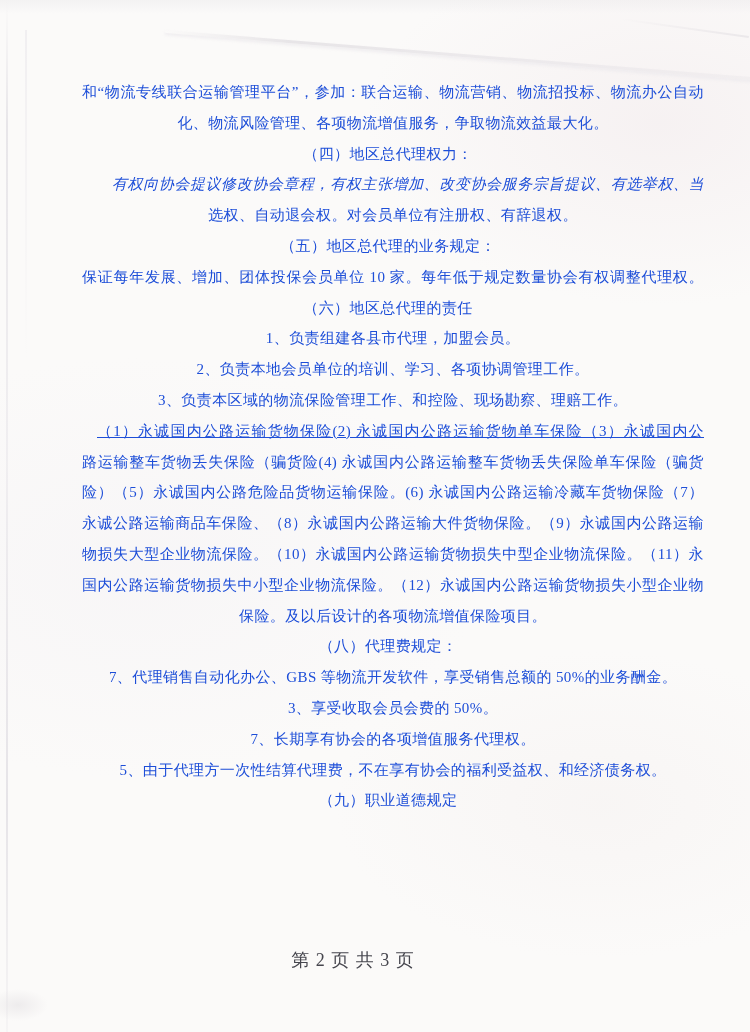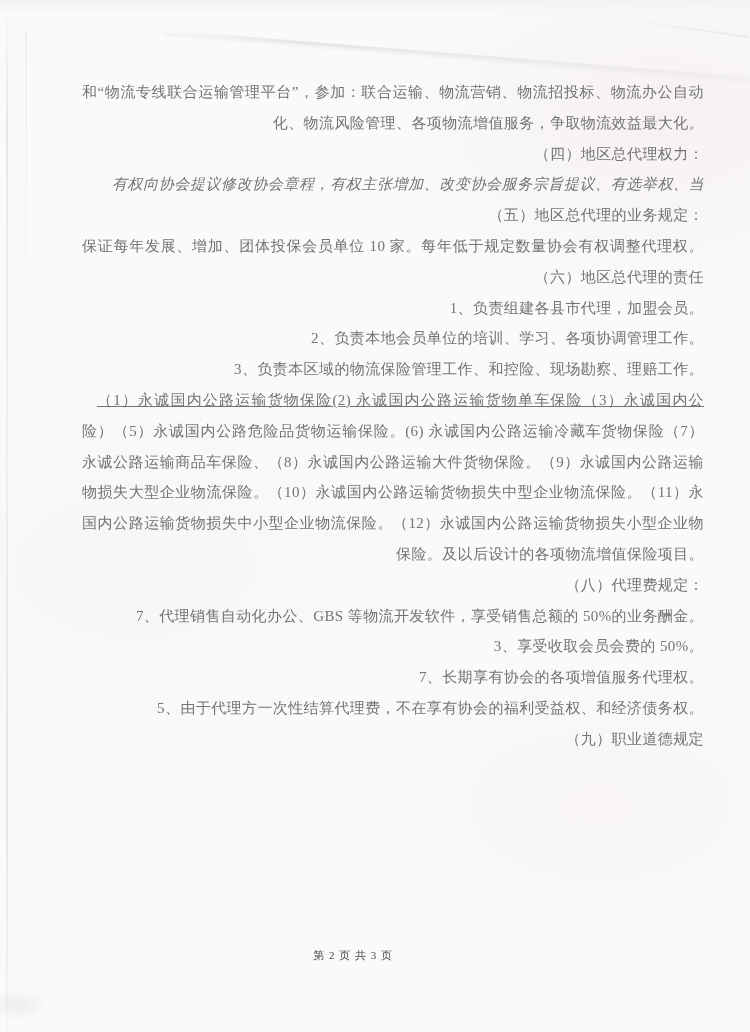--- a/index.html
+++ b/index.html
@@ -39,58 +39,60 @@
     background:linear-gradient(90deg, rgba(225,222,226,.0), rgba(225,222,226,.6));
     transform:rotate(8deg);transform-origin:left center;
   }
   .smudge-bottom-left{
     position:absolute;left:0px;top:985px;width:60px;height:40px;
     background:radial-gradient(30px 16px at 30% 50%, rgba(224,221,224,.5), rgba(224,221,224,0));
   }
   
   .page-text{
     position:absolute;left:82px;top:77px;width:622px;
-    font-size:15px;color:#737373;
+    font-size:15px;color:#1d4ed8;
     letter-spacing:.4px;
   }
   .ln{
     height:30.8px;line-height:30.8px;overflow:hidden;
-    text-align:right;white-space:normal;
+    text-align:center;white-space:normal;
   }
   .full{text-align:justify;text-align-last:justify;}
   .hdr{margin-left:-10px;}
   .ind2{text-indent:2em;font-style:italic;}
   .ind1{text-indent:1em;text-decoration:underline;}
   .footer{
     position:absolute;top:948px;left:0;width:706px;
-    text-align:center;font-size:11px;color:#46464e;letter-spacing:1px;
+    text-align:center;font-size:18px;color:#46464e;letter-spacing:1px;
   }
 </style>
 </head>
 <body>
 
 <div class="paper"></div>
 <div class="crease-top"></div>
 <div class="crease-top2"></div>
 <div class="edge-line-left"></div>
 <div class="edge-line-left2"></div>
 <div class="smudge-bottom-left"></div>
 
 <div class="page-text">
   <div class="ln full">和“物流专线联合运输管理平台”，参加：联合运输、物流营销、物流招投标、物流办公自动</div>
   <div class="ln">化、物流风险管理、各项物流增值服务，争取物流效益最大化。</div>
   <div class="ln hdr">（四）地区总代理权力：</div>
   <div class="ln ind2 full">有权向协会提议修改协会章程，有权主张增加、改变协会服务宗旨提议、有选举权、当</div>
+  <div class="ln">选权、自动退会权。对会员单位有注册权、有辞退权。</div>
   <div class="ln hdr">（五）地区总代理的业务规定：</div>
   <div class="ln full">保证每年发展、增加、团体投保会员单位 10 家。每年低于规定数量协会有权调整代理权。</div>
   <div class="ln hdr">（六）地区总代理的责任</div>
   <div class="ln">1、负责组建各县市代理，加盟会员。</div>
   <div class="ln">2、负责本地会员单位的培训、学习、各项协调管理工作。</div>
   <div class="ln">3、负责本区域的物流保险管理工作、和控险、现场勘察、理赔工作。</div>
   <div class="ln ind1 full">（1）永诚国内公路运输货物保险(2) 永诚国内公路运输货物单车保险（3）永诚国内公</div>
+  <div class="ln full">路运输整车货物丢失保险（骗货险(4) 永诚国内公路运输整车货物丢失保险单车保险（骗货</div>
   <div class="ln full">险）（5）永诚国内公路危险品货物运输保险。(6) 永诚国内公路运输冷藏车货物保险（7）</div>
   <div class="ln full">永诚公路运输商品车保险、（8）永诚国内公路运输大件货物保险。（9）永诚国内公路运输货</div>
   <div class="ln full">物损失大型企业物流保险。（10）永诚国内公路运输货物损失中型企业物流保险。（11）永诚</div>
   <div class="ln full">国内公路运输货物损失中小型企业物流保险。（12）永诚国内公路运输货物损失小型企业物流</div>
   <div class="ln">保险。及以后设计的各项物流增值保险项目。</div>
   <div class="ln hdr">（八）代理费规定：</div>
   <div class="ln">7、代理销售自动化办公、GBS 等物流开发软件，享受销售总额的 50%的业务酬金。</div>
   <div class="ln">3、享受收取会员会费的 50%。</div>
   <div class="ln">7、长期享有协会的各项增值服务代理权。</div>
   <div class="ln">5、由于代理方一次性结算代理费，不在享有协会的福利受益权、和经济债务权。</div>

